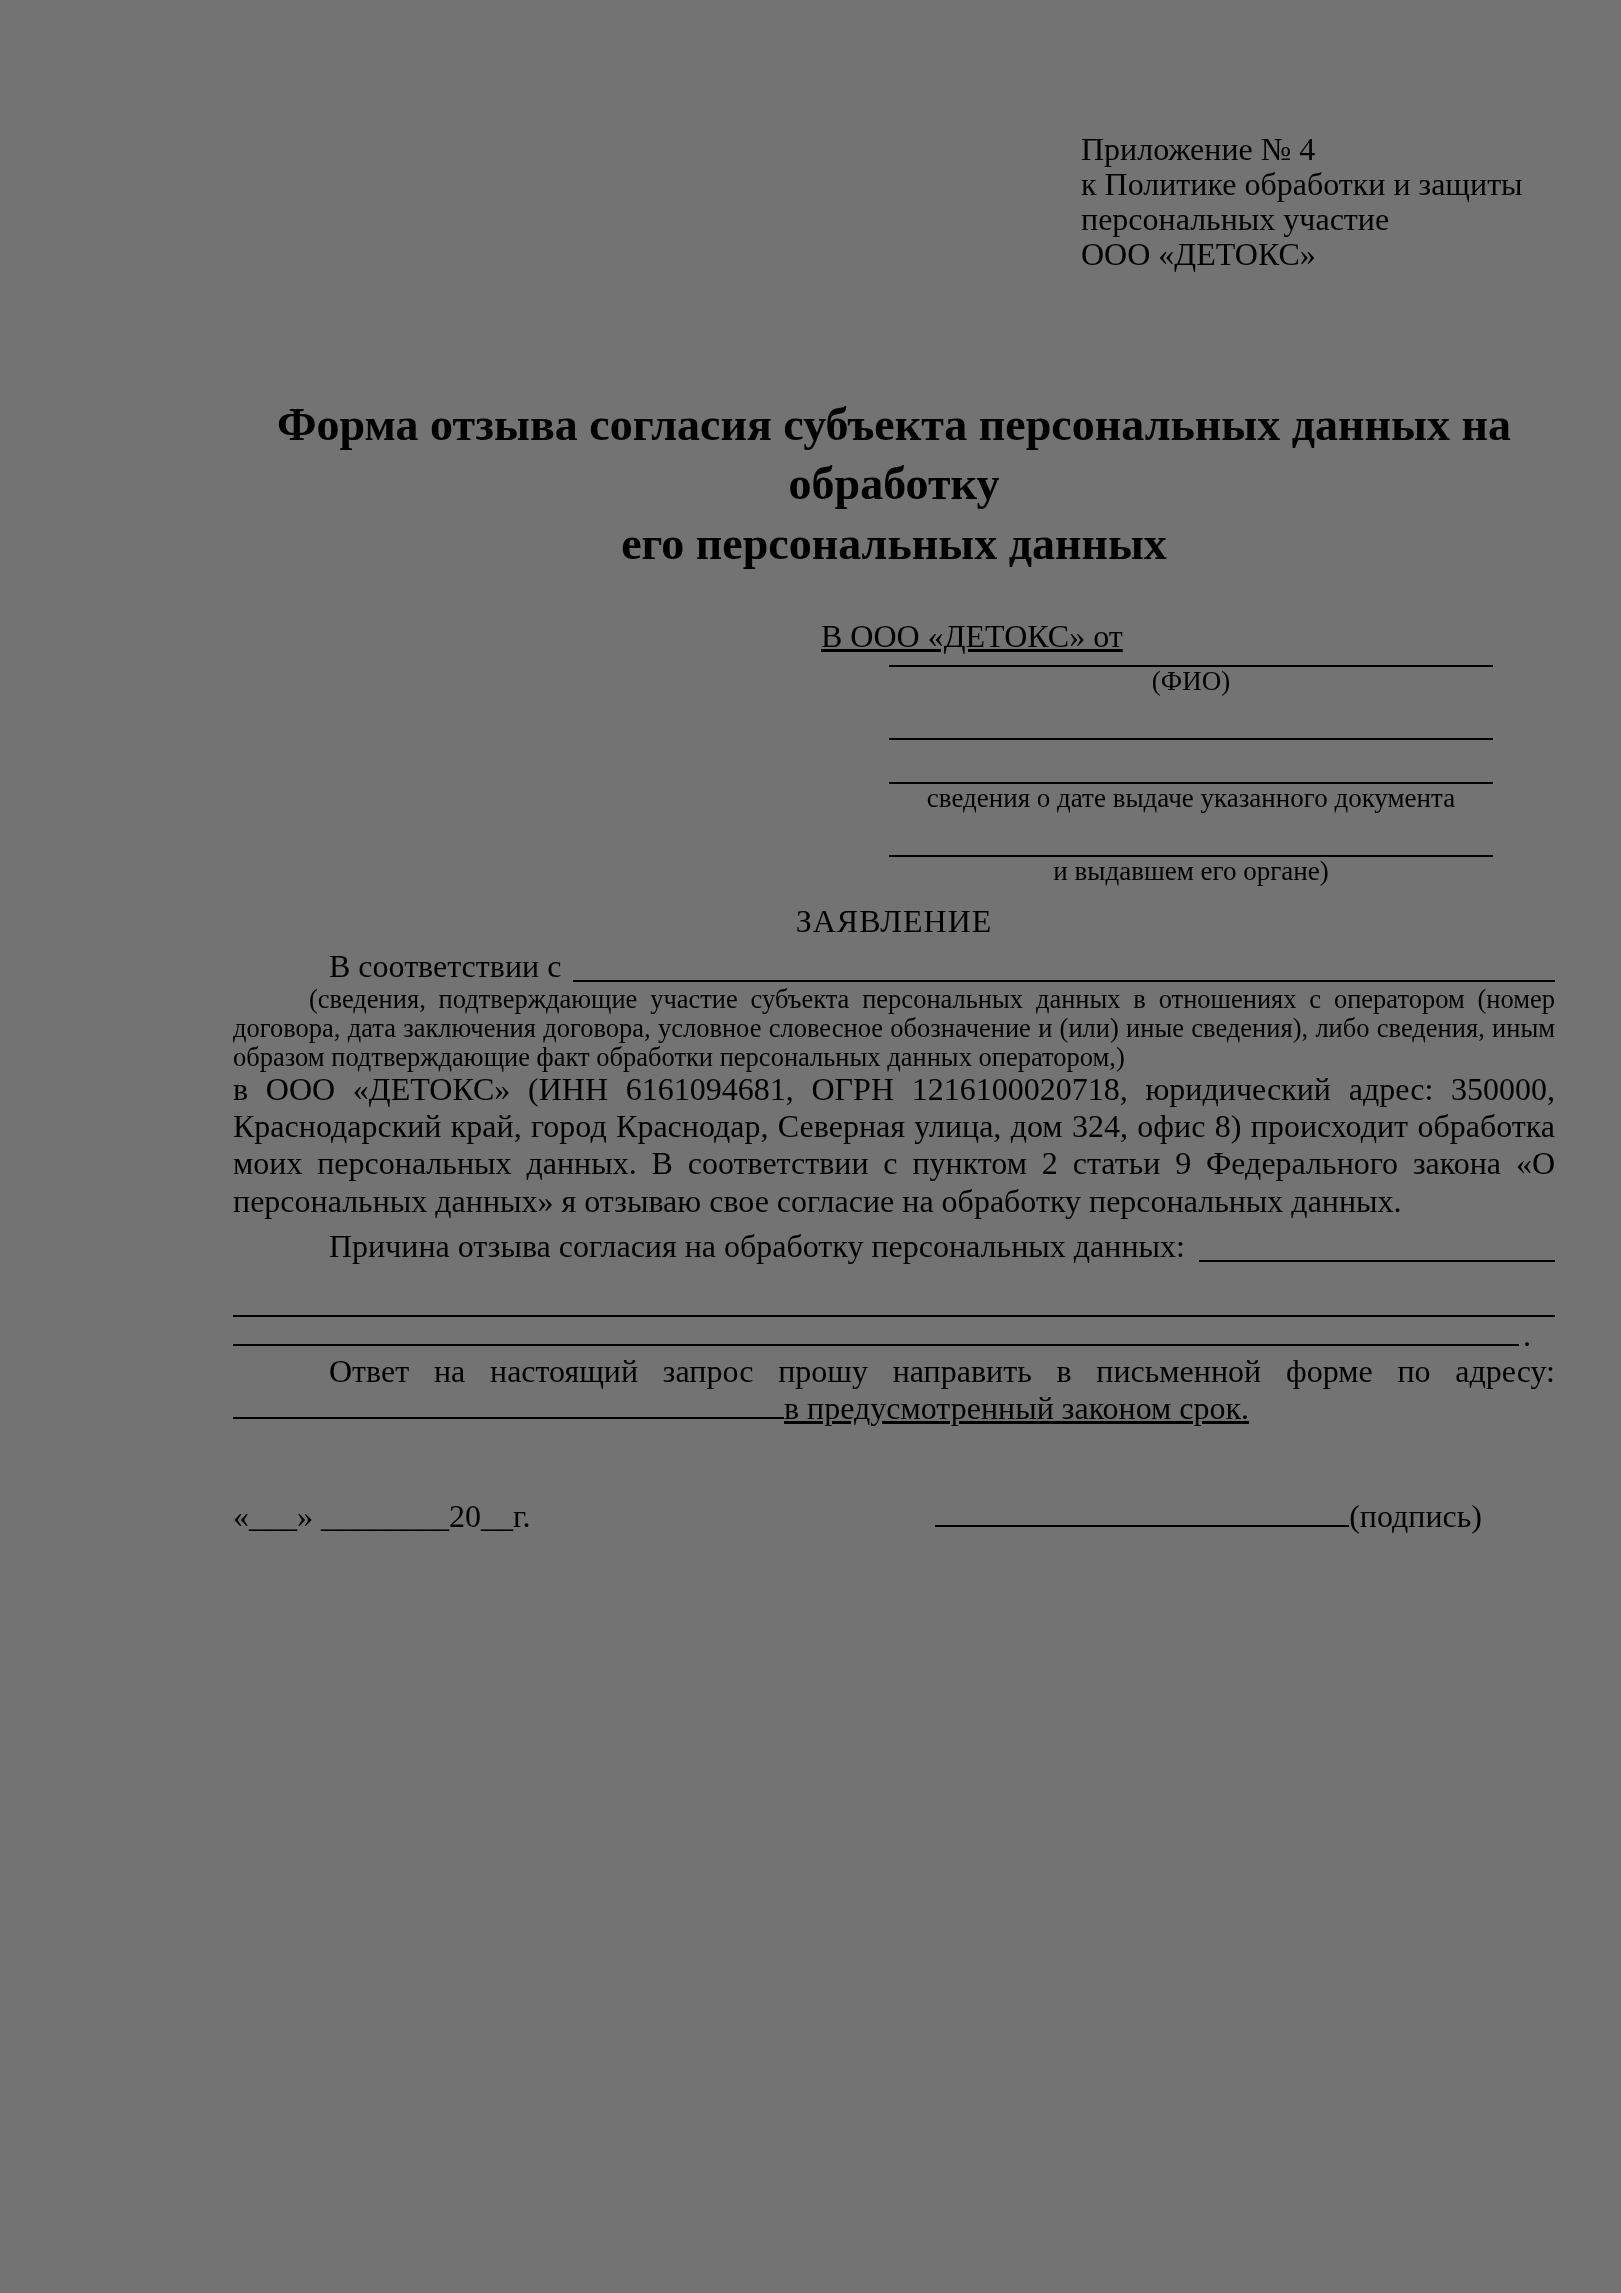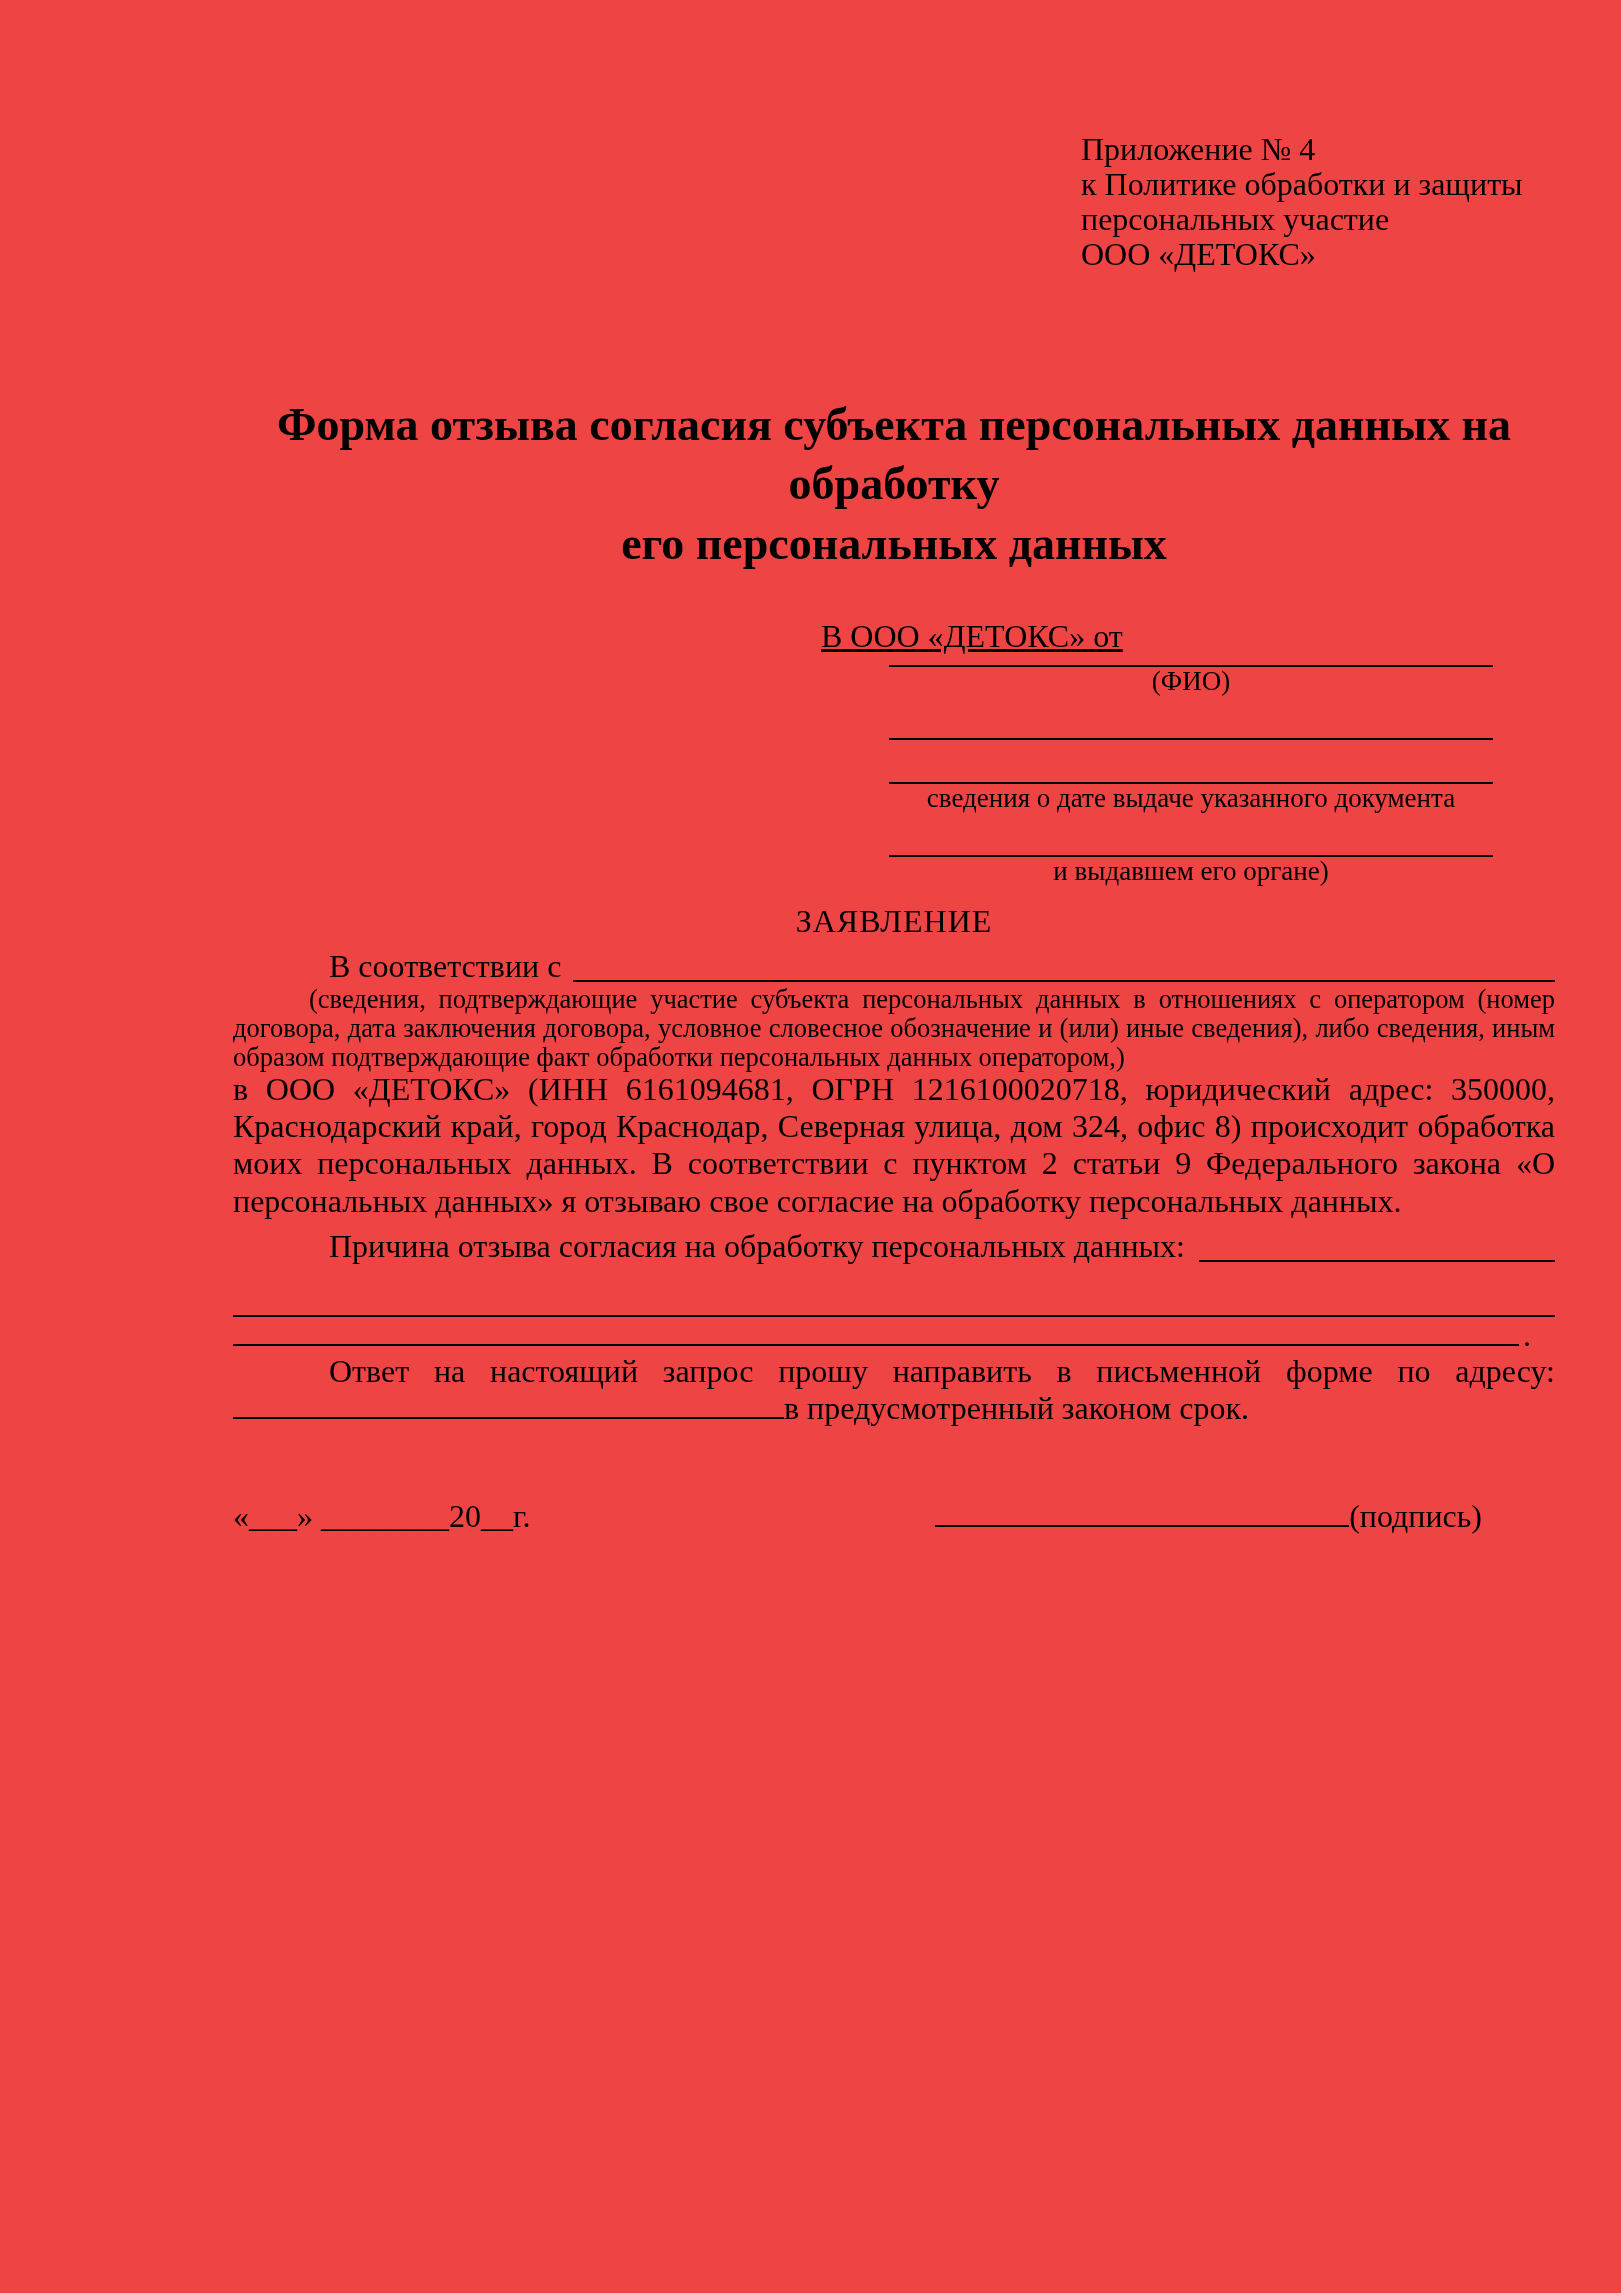--- a/index.html
+++ b/index.html
@@ -2,21 +2,21 @@
 <html lang="ru"><head>
 <meta charset="utf-8">
 <style>
   * { margin: 0; padding: 0; box-sizing: border-box; }
   html, body { background: #888; }
   .page {
     position: relative;
     width: 1621px;
     height: 2294px;
     margin: 0 auto;
-    background: #ef4444;
+    background: #737373;
     color: #000000;
     font-family: "Liberation Serif", "DejaVu Serif", serif;
     font-size: 32px;
     line-height: 1.16;
     padding: 132px 66px 0 233px;
     overflow: hidden;
   }
 
   
   .appendix { margin-left: 848px; line-height: 1.09; }
@@ -61,21 +61,21 @@
   .reason-row .label { white-space: nowrap; padding-right: 13.7px; }
 
   .fill-a { height: 51px; border-bottom: 2.9px solid #000; }
   .fill-b { display: flex; height: 34px; align-items: flex-end; }
   .fill-b .fill-line { flex: 1 1 auto; border-bottom: 2.9px solid #000; margin-bottom: 4.9px; max-width: 1286px; }
   .fill-b .period { padding-left: 3.9px; line-height: 1; }
 
   .confirm-para { margin-top: 11.8px; text-align: justify; text-indent: 96px; }
 
   .response-line1 { margin-top: 2px; text-indent: 96px; text-align: justify; text-align-last: justify; }
-  .response-line2 { white-space: nowrap; }
+  .response-line2 { white-space: nowrap; text-decoration: underline; }
   .addr-line { display: inline-block; width: 551px; border-bottom: 2.9px solid #000; }
 
   .sig-row {
     margin-top: 71px;
     display: flex;
     justify-content: space-between;
     align-items: flex-end;
   }
   .sig-group { margin-right: 73px; white-space: nowrap; }
   .sig-line { display: inline-block; width: 414px; border-bottom: 2.9px solid #000; }

